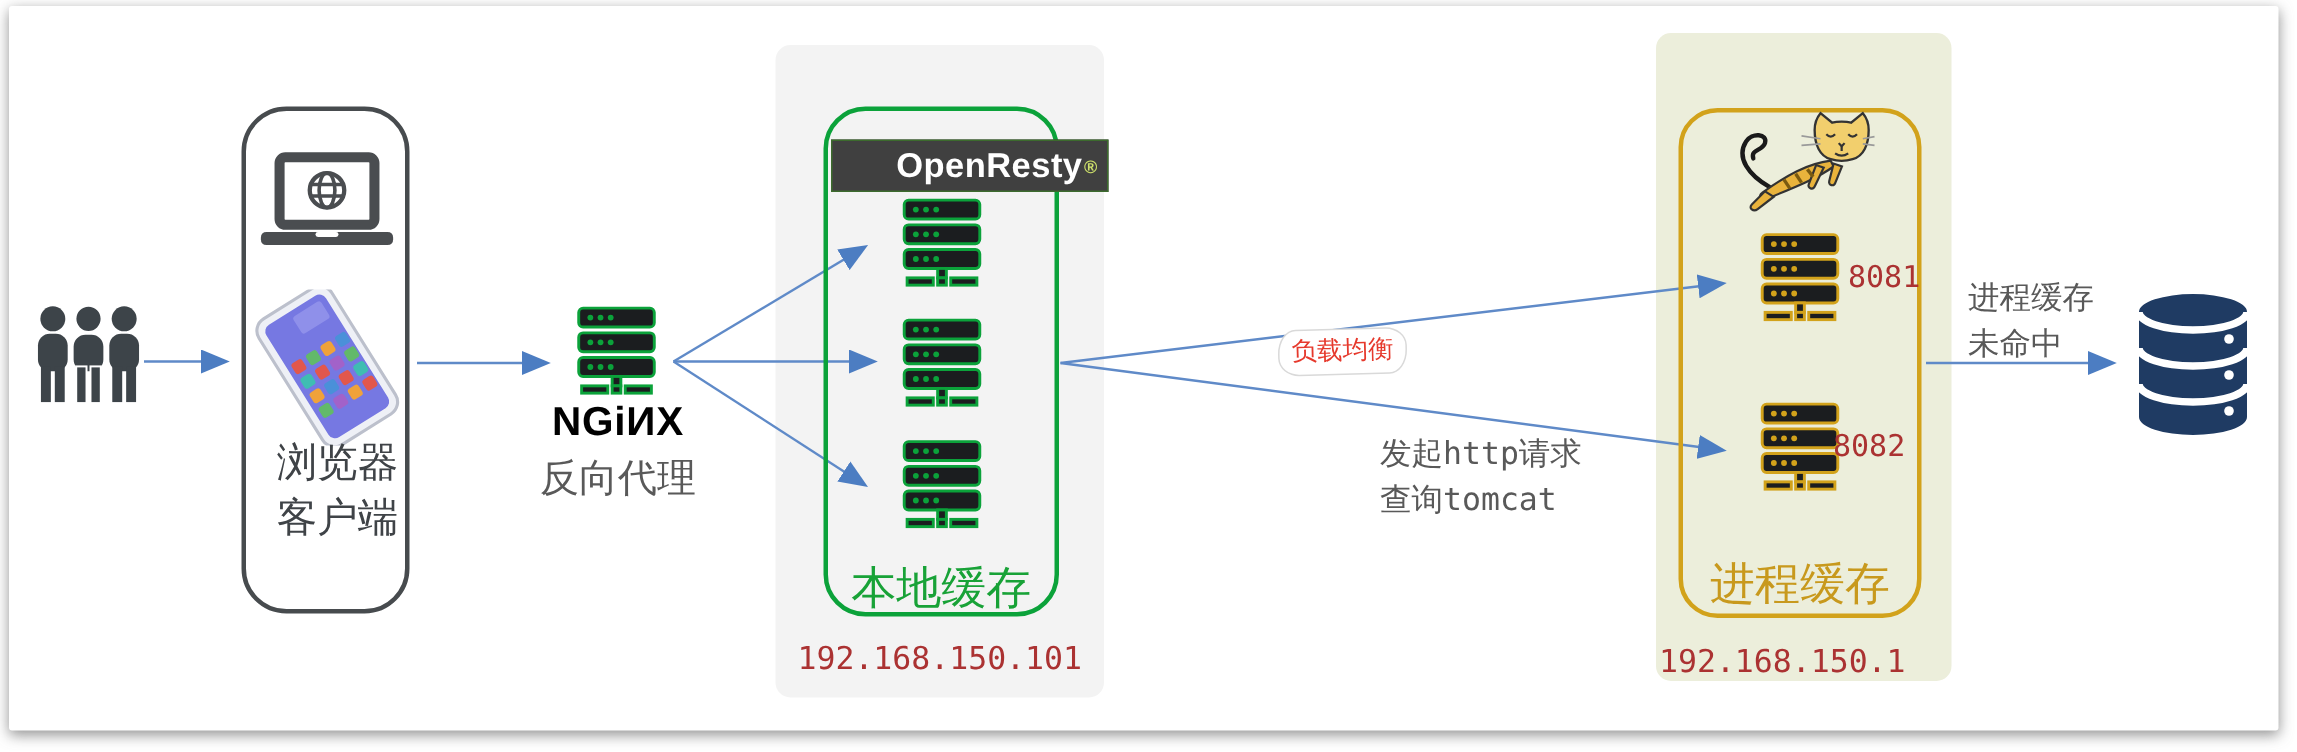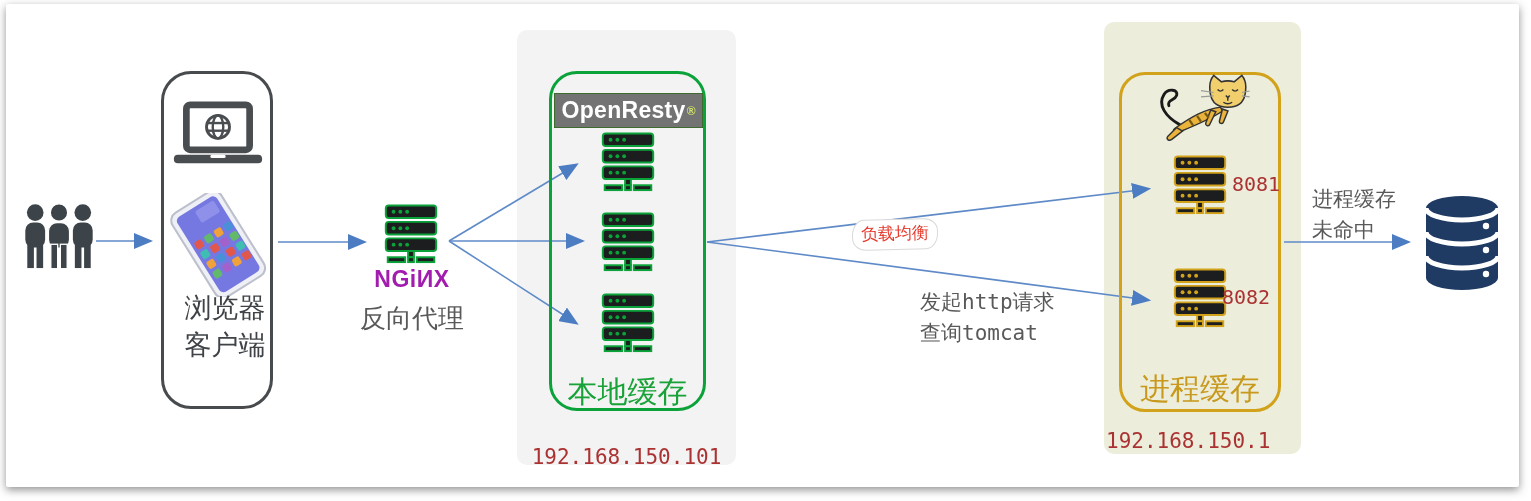--- a/index.html
+++ b/index.html
@@ -10,24 +10,24 @@
   .abs{position:absolute;}
   .panel{position:absolute;border-radius:10px;}
   .panel-gray{background:#f3f3f3;}
   .panel-olive{background:#eceedb;}
   .roundbox{position:absolute;box-sizing:border-box;}
   .box-dark{border:3.5px solid #474b4e;border-radius:30px;background:#fff;}
   .box-green{border:3px solid #0ba23a;border-radius:28px;}
   .box-gold{border:3px solid #d2a21b;border-radius:26px;}
   .ctext{text-align:center;}
   .browser-label{font-size:27px;line-height:37px;color:#3f4347;}
-  .nginx-word{font-size:23px;font-weight:800;color:#a21caf;letter-spacing:.5px;}
+  .nginx-word{font-size:27px;font-weight:800;color:#000000;letter-spacing:.5px;}
   .gray-cap{font-size:26px;color:#595959;}
-  .banner{position:absolute;background:#737373;border:1px solid #3c6b2d;display:flex;
-          align-items:center;justify-content:center;}
+  .banner{position:absolute;background:#404040;border:1px solid #3c6b2d;display:flex;
+          align-items:center;justify-content:center;padding-left:36px;}
   .banner .ortext{color:#fff;font-weight:700;font-size:23px;letter-spacing:.3px;}
   .banner sup{color:#cfe26b;font-size:12px;font-weight:700;margin-left:1px;}
   .green-cap{font-size:30px;color:#18a237;}
   .gold-cap{font-size:30px;color:#c8991d;}
   .ip{font-family:"DejaVu Sans Mono","Liberation Mono",monospace;font-size:21px;color:#ab3232;}
   .port{position:absolute;font-family:"DejaVu Sans Mono","Liberation Mono",monospace;
         font-size:20px;color:#ab3232;text-align:right;}
   .edge-note{font-family:"DejaVu Sans Mono","Liberation Sans",sans-serif;
              font-size:21px;line-height:31px;color:#595959;}
   .lb-label{position:absolute;color:#e6392c;font-size:17px;background:#fff;
@@ -172,21 +172,21 @@
   <svg class="abs icon node" style="left:591px;top:127px;--srv:#0ba23a;" width="62" height="62">
         <use href="#sym-server"></use>
       </svg>
   <svg class="abs icon node" style="left:591px;top:207px;--srv:#0ba23a;" width="62" height="62">
         <use href="#sym-server"></use>
       </svg>
   <svg class="abs icon node" style="left:591px;top:288px;--srv:#0ba23a;" width="62" height="62">
         <use href="#sym-server"></use>
       </svg>
   <div class="abs ctext green-cap node" style="left:543px;top:368px;width:157px;">本地缓存</div>
-  <div class="abs ctext ip node" style="left:511px;top:441px;width:219px;">192.168.150.101</div>
+  <div class="abs ctext ip node" style="left:511px;top:423px;width:219px;">192.168.150.101</div>
 
   <div class="lb-label" style="left:846px;top:215px;">负载均衡</div>
   <div class="abs edge-note node" style="left:914px;top:283px;">
     <div>发起http请求</div>
     <div>查询tomcat</div>
   </div>
 
   <div class="roundbox box-gold node" style="left:1113px;top:68px;width:162px;height:340px;"></div>
   <svg class="abs icon node" style="left:1146px;top:70px;" width="98" height="74" viewBox="0 0 100 76">
     <path d="M28,52 C14,44 5,32 12,21 c4,-6.5 15,-5.5 13,1 c-1.8,5.5 -10,4 -8,10.5" fill="none" stroke="#1a1a1a" stroke-width="3" stroke-linecap="round"></path>

